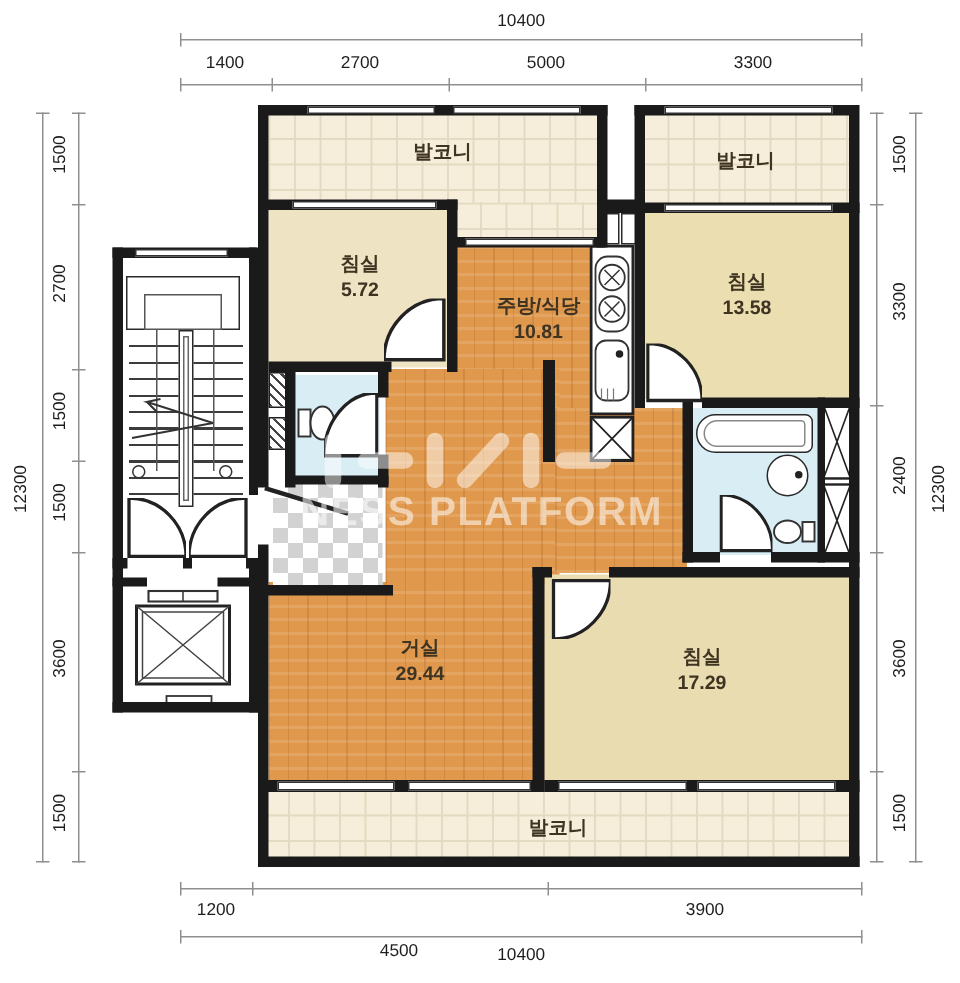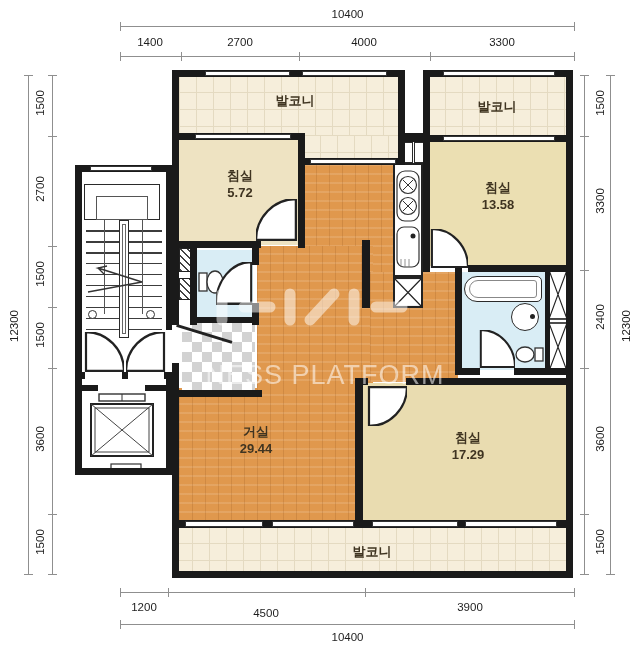--- a/index.html
+++ b/index.html
@@ -19,49 +19,49 @@
   .door{position:absolute;z-index:40;}
   .stairline{position:absolute;z-index:12;background-image:repeating-linear-gradient(180deg,#3c3c3c 0 1.5px,transparent 1.5px 11px);}
   .stringer{position:absolute;z-index:13;background:#555;}
   .circ{position:absolute;z-index:14;background:#fff;border:1.2px solid #333;border-radius:50%;box-sizing:border-box;}
   .rlabel{position:absolute;z-index:45;text-align:center;font-size:13px;font-weight:bold;color:#3f3421;line-height:1.3;}
   .dline{position:absolute;background:#8f8f8f;z-index:5;}
   .dtick{position:absolute;background:#8f8f8f;z-index:5;}
   .dlabel{position:absolute;font-size:11.5px;color:#1d1d1d;text-align:center;z-index:5;}
   .vlabel{transform:rotate(-90deg);}
   .wm{position:absolute;z-index:60;}
-  .wmtext{font-size:27px;font-weight:normal;letter-spacing:1px;color:rgba(255,255,255,.55);text-align:center;margin-top:34px;}
+  .wmtext{font-size:27px;font-weight:bold;letter-spacing:1px;color:rgba(255,255,255,.55);}
 </style>
 </head>
 <body>
 
 <div id="plan">
 
   <div class="dlabel" style="left:120px;top:8px;width:455px">10400</div>
   <i class="dline" style="left:120px;top:26px;width:455px;height:1px"></i>
   <i class="dtick" style="left:120px;top:22px;width:1px;height:9px"></i>
   <i class="dtick" style="left:574px;top:22px;width:1px;height:9px"></i>
   <div class="dlabel" style="left:110px;top:36px;width:80px">1400</div>
   <div class="dlabel" style="left:200px;top:36px;width:80px">2700</div>
-  <div class="dlabel" style="left:324px;top:36px;width:80px">4000</div>
+  <div class="dlabel" style="left:324px;top:36px;width:80px">5000</div>
   <div class="dlabel" style="left:462px;top:36px;width:80px">3300</div>
   <i class="dline" style="left:120px;top:56px;width:455px;height:1px"></i>
   <i class="dtick" style="left:120px;top:52px;width:1px;height:9px"></i>
   <i class="dtick" style="left:181px;top:52px;width:1px;height:9px"></i>
   <i class="dtick" style="left:299px;top:52px;width:1px;height:9px"></i>
   <i class="dtick" style="left:430px;top:52px;width:1px;height:9px"></i>
   <i class="dtick" style="left:574px;top:52px;width:1px;height:9px"></i>
 
   <i class="dline" style="left:120px;top:592px;width:455px;height:1px"></i>
   <i class="dtick" style="left:120px;top:588px;width:1px;height:9px"></i>
   <i class="dtick" style="left:168px;top:588px;width:1px;height:9px"></i>
   <i class="dtick" style="left:365px;top:588px;width:1px;height:9px"></i>
   <i class="dtick" style="left:574px;top:588px;width:1px;height:9px"></i>
   <div class="dlabel" style="left:104px;top:601px;width:80px">1200</div>
-  <div class="dlabel" style="left:226px;top:607px;width:80px">4500</div>
+  <div class="dlabel" style="left:226px;top:628px;width:80px">4500</div>
   <div class="dlabel" style="left:430px;top:601px;width:80px">3900</div>
   <i class="dline" style="left:120px;top:624px;width:455px;height:1px"></i>
   <i class="dtick" style="left:120px;top:620px;width:1px;height:9px"></i>
   <i class="dtick" style="left:574px;top:620px;width:1px;height:9px"></i>
   <div class="dlabel" style="left:120px;top:631px;width:455px">10400</div>
 
   <div class="dlabel vlabel" style="left:-16px;top:320px;width:60px">12300</div>
   <i class="dline" style="left:28px;top:75px;width:1px;height:500px"></i>
   <i class="dtick" style="left:24px;top:75px;width:9px;height:1px"></i>
   <i class="dtick" style="left:24px;top:574px;width:9px;height:1px"></i>
@@ -278,22 +278,23 @@
   <span class="door" style="left:367px;top:385px;width:40px;height:41px">
       <svg style="transform:scaleY(-1)" viewBox="0 0 40 40" preserveAspectRatio="none">
         <path d="M2 0A38 38 0 0 1 40 38L2 38Z" fill="#fff" stroke="#222" stroke-width="2.2"></path>
       </svg>
     </span>
   <i style="position:absolute;left:177px;top:324px;width:58px;height:2.5px;background:#222;transform:rotate(17deg);transform-origin:left top;z-index:40"></i>
 
   <div class="rlabel" style="left:235px;top:93px;width:120px"><span>발코니</span></div>
   <div class="rlabel" style="left:437px;top:99px;width:120px"><span>발코니</span></div>
   <div class="rlabel" style="left:180px;top:168px;width:120px"><span>침실</span><br><span>5.72</span></div>
+  <div class="rlabel" style="left:299px;top:196px;width:120px"><span>주방/식당</span><br><span>10.81</span></div>
   <div class="rlabel" style="left:438px;top:180px;width:120px"><span>침실</span><br><span>13.58</span></div>
-  <div class="rlabel" style="left:196px;top:424px;width:120px"><span>거실</span><br><span>29.44</span></div>
+  <div class="rlabel" style="left:220px;top:424px;width:120px"><span>거실</span><br><span>29.44</span></div>
   <div class="rlabel" style="left:408px;top:430px;width:120px"><span>침실</span><br><span>17.29</span></div>
   <div class="rlabel" style="left:312px;top:544px;width:120px"><span>발코니</span></div>
 
   <div class="wm" style="left:210px;top:282px;width:205px;height:48px">
     <svg viewBox="0 0 205 48">
         <g stroke="rgba(255,255,255,0.5)" stroke-width="11" stroke-linecap="round" fill="none">
           <path d="M12 38 V12"></path>
           <path d="M34 25 H60"></path>
           <path d="M80 12 V38"></path>
           <path d="M100 38 L124 12"></path>

